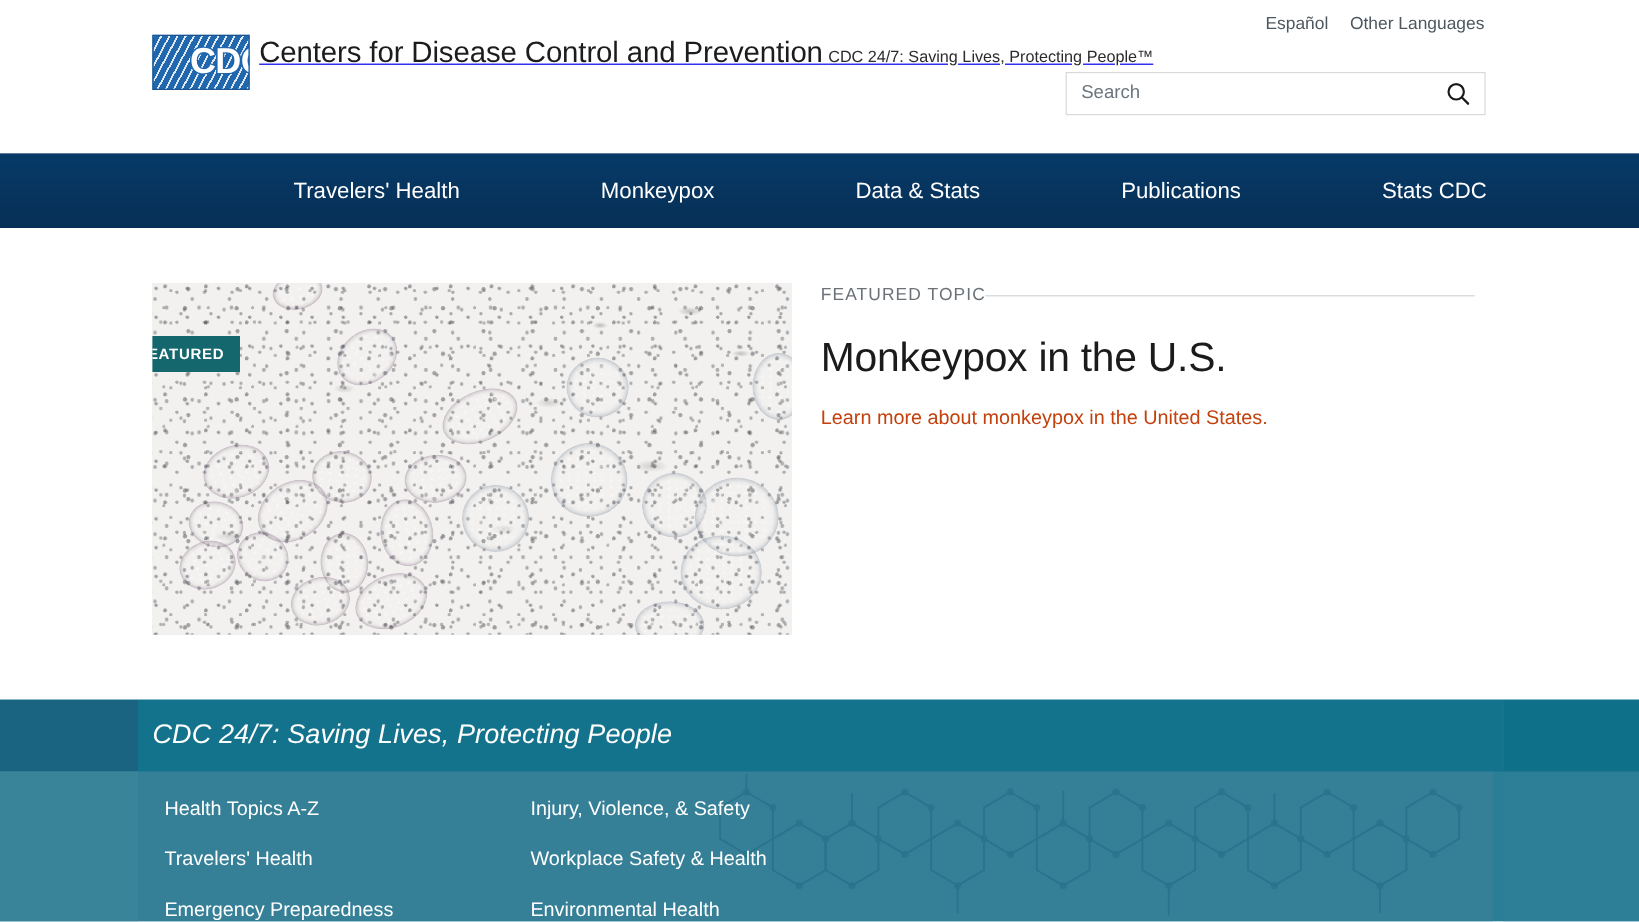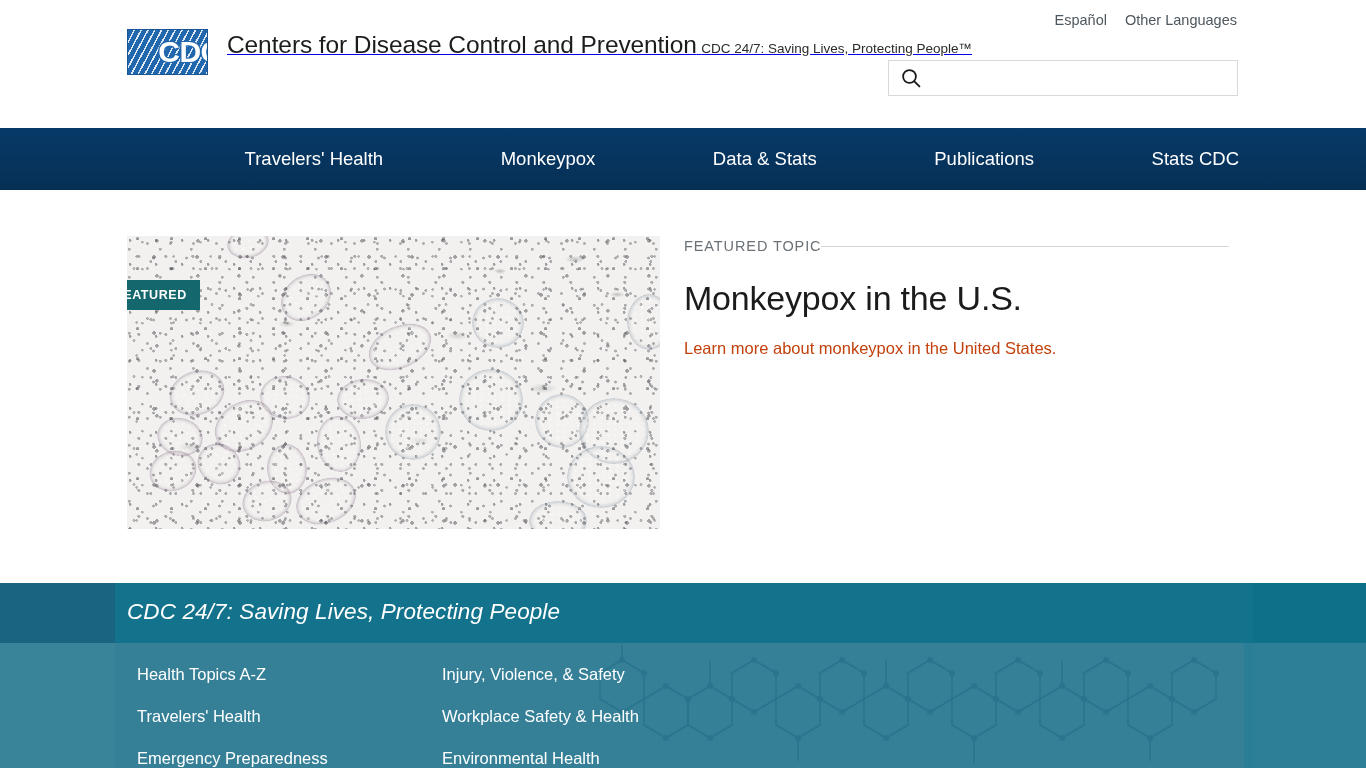--- a/index.html
+++ b/index.html
@@ -53,21 +53,21 @@
     letter-spacing: -0.5px;
     color: #ffffff;
     text-shadow:
       1px 0 0 #2167ae, -1px 0 0 #2167ae,
       0 1px 0 #2167ae, 0 -1px 0 #2167ae,
       1px 1px 0 #2167ae, -1px -1px 0 #2167ae,
       1px -1px 0 #2167ae, -1px 1px 0 #2167ae;
     padding-bottom: 0;
     margin-left: 45px;
   }
-  .logo-text { margin-left: 19px; padding-top: 1px; }
+  .logo-text { margin-left: 8px; padding-top: 1px; }
   .logo-title {
     font-size: 24.5px;
     color: #1c1c1c;
     line-height: 30px;
     letter-spacing: -0.1px;
     white-space: nowrap;
   }
   .logo-tagline {
     font-size: 13.5px;
     color: #2b2b2b;
@@ -338,20 +338,21 @@
         <span class="logo-tagline">CDC 24/7: Saving Lives, Protecting People™</span>
       </span>
     </a>
 
     <div class="lang-links">
       <a href="#">Español</a>
       <a href="#">Other Languages</a>
     </div>
 
     <div class="search-wrap">
+      <input class="search-input" type="text" placeholder="Search" style="">
       <button class="search-btn">
         <svg width="22" height="22" viewBox="0 0 22 22">
           <circle cx="9.5" cy="9.5" r="6.4" fill="none" stroke="#1a1a1a" stroke-width="1.8"></circle>
           <line x1="14.3" y1="14.3" x2="19.4" y2="19.4" stroke="#1a1a1a" stroke-width="1.9" stroke-linecap="round"></line>
         </svg>
       </button>
     </div>
   </div>
 
   <nav class="navbar">

